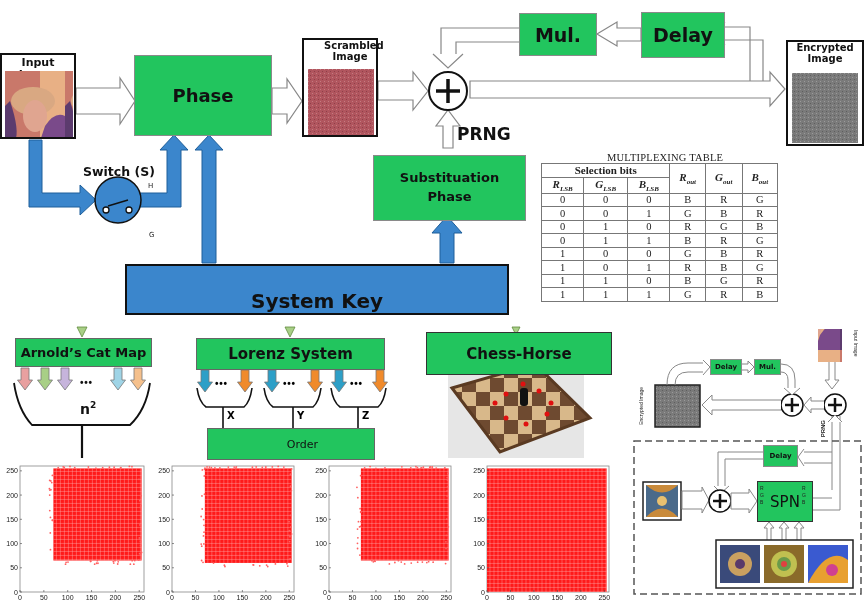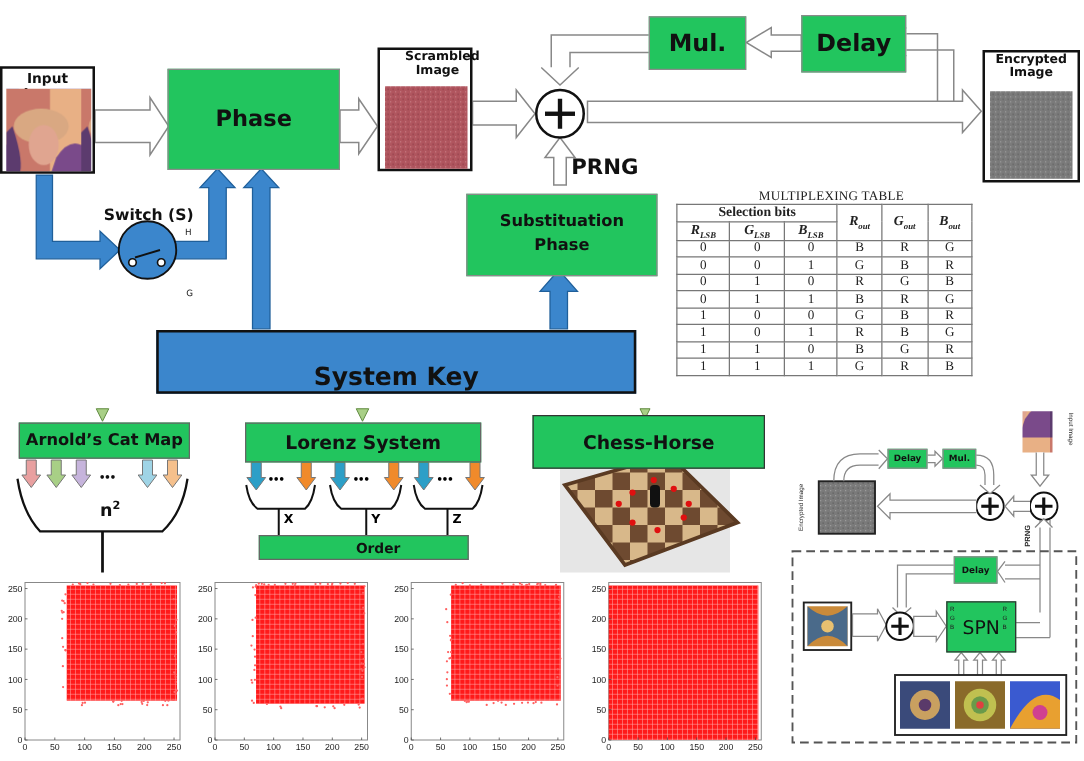--- a/index.html
+++ b/index.html
@@ -864,21 +864,21 @@
   <span>n</span><sup style="font-size:9px;">2</sup>
 </div>
 
 <div class="box" style="left:196px;top:338px;width:189px;height:32px;font-size:15px;border-color:#666;">
   <span>Lorenz System</span>
 </div>
 <div class="abs" id="lorenz-dots"></div>
 <div class="abs" style="left:227px;top:410px;font-family:'DejaVu Sans',sans-serif;font-weight:bold;font-size:10px;">X</div>
 <div class="abs" style="left:297px;top:410px;font-family:'DejaVu Sans',sans-serif;font-weight:bold;font-size:10px;">Y</div>
 <div class="abs" style="left:362px;top:410px;font-family:'DejaVu Sans',sans-serif;font-weight:bold;font-size:10px;">Z</div>
-<div class="box" style="left:207px;top:428px;width:168px;height:20px;font-size:11px;font-weight:bold;border-color:#666;padding-left:23px;">
+<div class="box" style="left:207px;top:428px;width:168px;height:32px;font-size:11px;font-weight:normal;border-color:#666;padding-left:23px;">
   <span>Order</span>
 </div>
 
 <div class="box" style="left:426px;top:332px;width:186px;height:43px;font-size:15px;border:1.5px solid #333;">
   <span>Chess-Horse</span>
 </div>
 
 <div class="abs" style="left:853px;top:330px;font-size:5px;writing-mode:vertical-rl;color:#222;white-space:nowrap;">Input Image</div>
 <div class="abs" style="left:638px;top:387px;font-size:5px;writing-mode:vertical-rl;transform:rotate(180deg);color:#222;white-space:nowrap;width:12px;">Encrypted Image</div>
 <div class="box" style="left:710px;top:359px;width:32px;height:16px;font-size:7px;">

